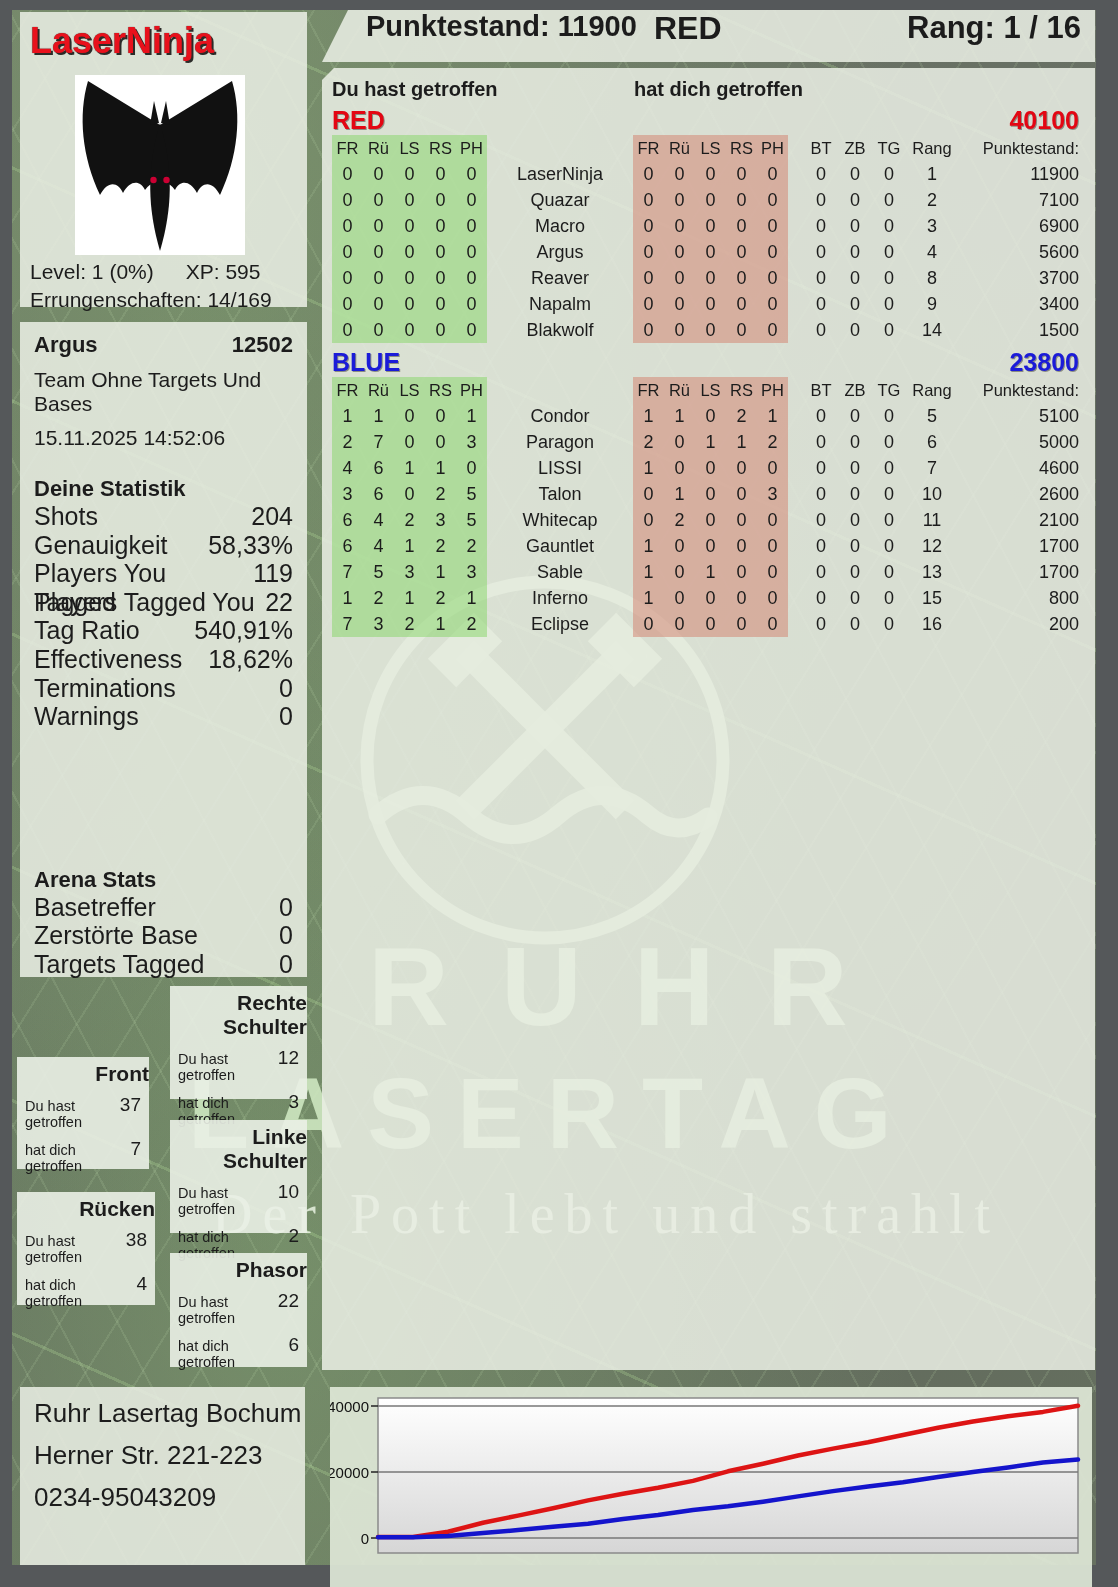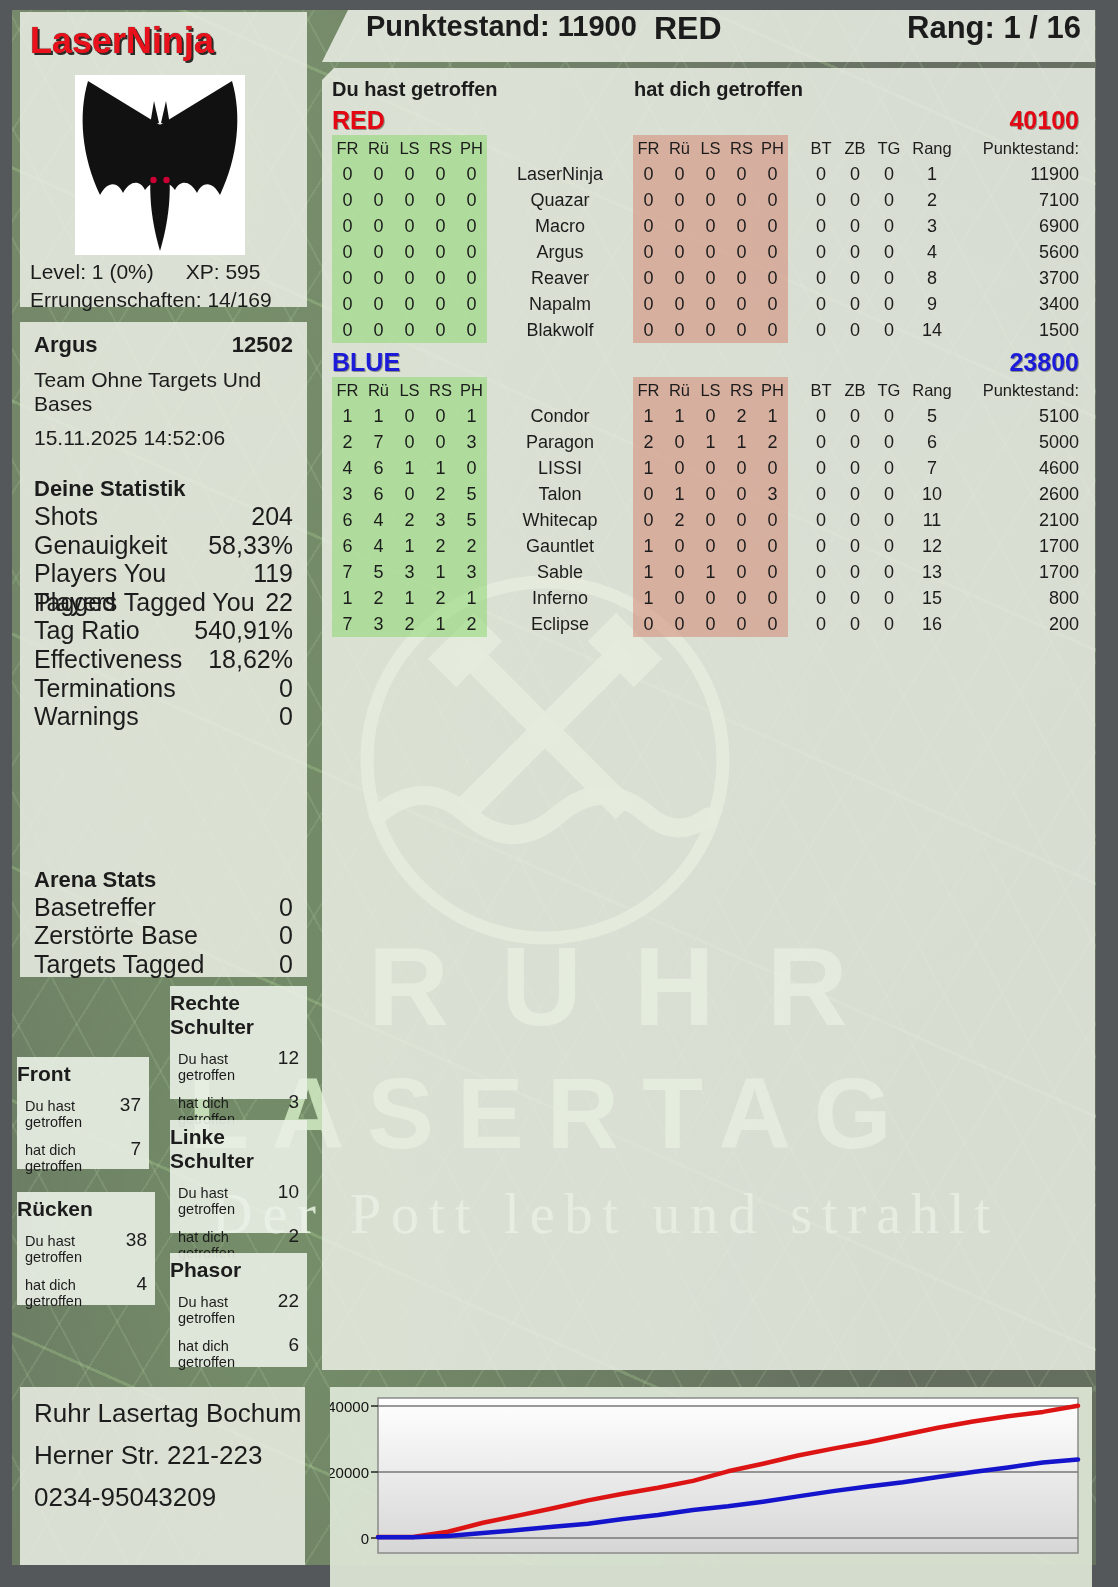--- a/index.html
+++ b/index.html
@@ -34,21 +34,21 @@
   .s-title{font-weight:bold;font-size:22px;margin:26px 14px 0 14px;}
   .stat-row{display:flex;justify-content:space-between;font-size:25px;height:28.6px;line-height:28.6px;margin:0 14px;}
   .spacer155{height:128px;}
   
   .bp{position:absolute;z-index:2;background:rgba(234,239,230,0.9);}
   .bp-front{left:17px;top:1057px;width:132px;height:112px;}
   .bp-ruecken{left:17px;top:1192px;width:138px;height:113px;}
   .bp-rechte{left:170px;top:986px;width:137px;height:113px;}
   .bp-linke{left:170px;top:1120px;width:137px;height:113px;}
   .bp-phasor{left:170px;top:1253px;width:137px;height:114px;}
-  .bp-title{text-align:left;font-weight:bold;font-size:21px;margin-top:5px;}
+  .bp-title{text-align:right;font-weight:bold;font-size:21px;margin-top:5px;}
   .bp-row{display:flex;justify-content:space-between;align-items:baseline;margin:8px 8px 0 8px;}
   .bp-row .lbl{font-size:14.5px;}
   .bp-row .val{font-size:19px;}
   .address-panel{left:20px;top:1387px;width:285px;height:178px;}
   .addr-line{font-size:26px;margin:11px 0 0 14px;height:31px;}
   
   .header-bar{left:322px;top:10px;width:773px;height:52px;clip-path:polygon(26px 0,100% 0,100% 100%,0 100%);display:flex;}
   .hdr-punkte{margin-left:44px;font-size:29px;font-weight:bold;}
   .hdr-team{position:absolute;left:332px;font-size:32px;font-weight:bold;}
   .hdr-rang{margin-left:auto;margin-right:14px;font-size:31px;font-weight:bold;}

